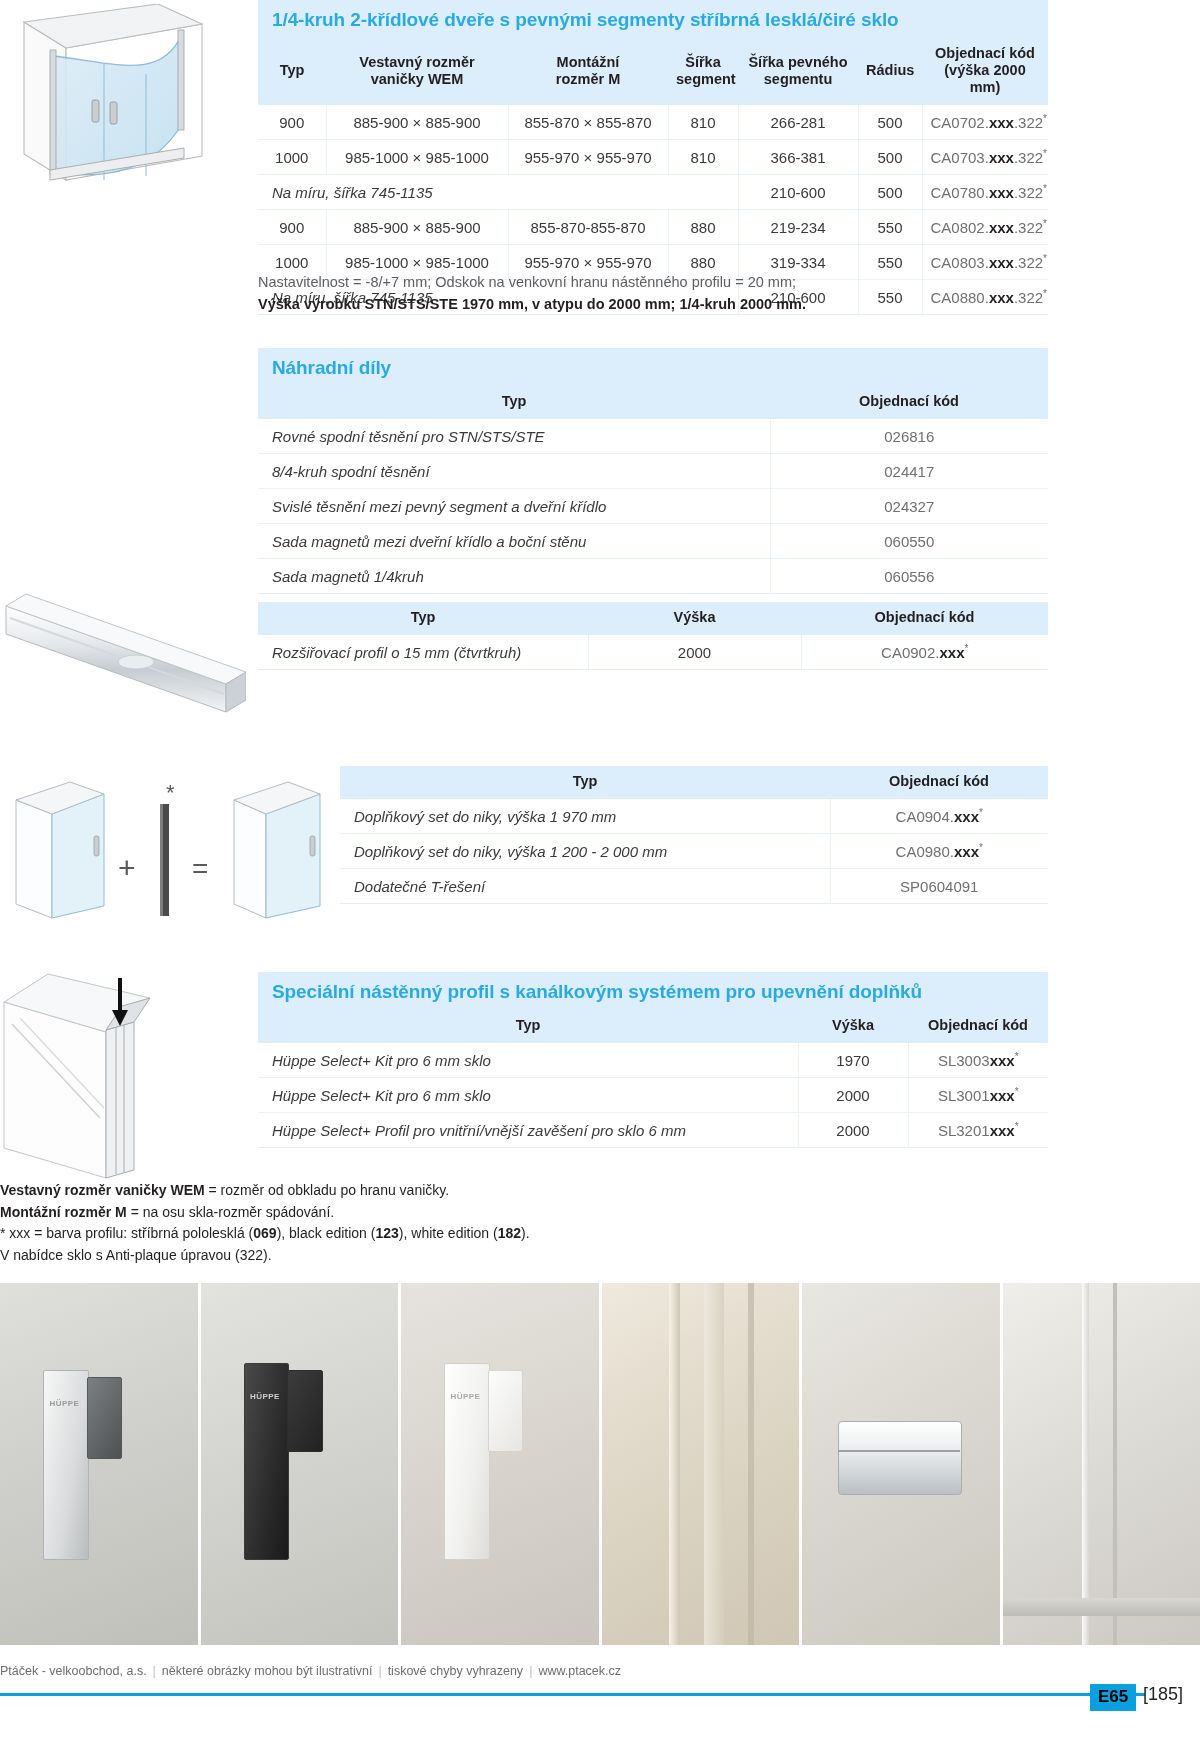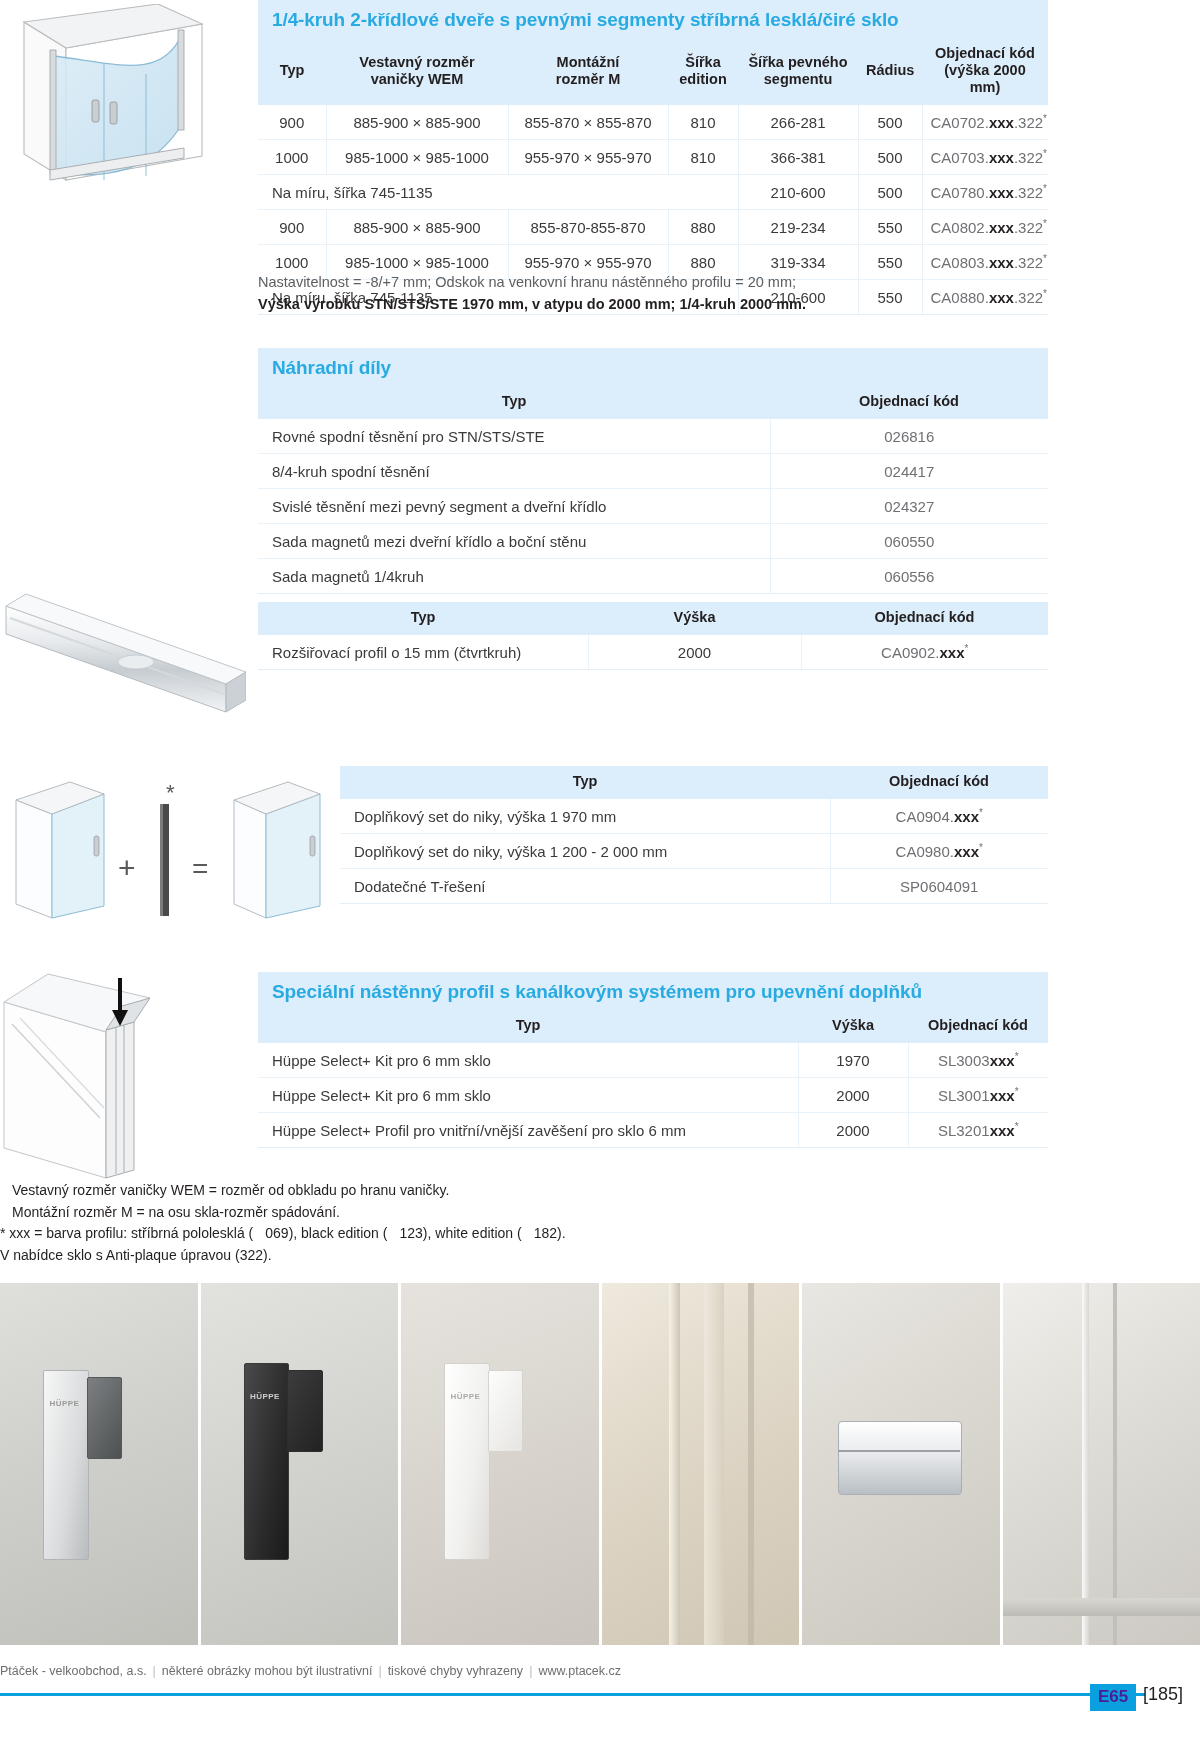--- a/index.html
+++ b/index.html
@@ -45,21 +45,21 @@
   }
   .data-row td {
     font-size: 15px;
     color: #3a3a3a;
     border-bottom: 1px solid #e9f2f9;
     padding: 8px 8px;
     text-align: center;
     height: 18px;
   }
   .data-row:last-child td { border-bottom: 1px solid #e4eef6; }
-  .data-row td.lft { text-align: left; padding-left: 14px; }
+  .data-row td.lft { text-align: left; padding-left: 14px; font-style: italic; }
   .data-row td.code { color: #6f7073; }
   .data-row td.code b { color: #231f20; font-weight: bold; }
   .sup { font-size: 10px; vertical-align: super; }
   .vsep { border-left: 1px solid #e9f2f9; }
 
   
   .abs { position: absolute; }
 
   #main-table-wrap { left: 258px; top: 0px; width: 790px; }
   #notes-block {
@@ -70,35 +70,35 @@
 
   #spare-wrap { left: 258px; top: 348px; width: 790px; }
   #profile-wrap { left: 258px; top: 602px; width: 790px; }
   #nicheset-wrap { left: 340px; top: 766px; width: 708px; }
   #special-wrap { left: 258px; top: 972px; width: 790px; }
 
   #legend-block {
     left: 0px; top: 1180px; width: 760px;
     font-size: 14px; line-height: 1.55; color: #231f20;
   }
-  #legend-block b { font-weight: normal; margin-left: 12px; }
+  #legend-block b { font-weight: bold; }
 
   
   #footer-line {
     left: 0px; top: 1693px; width: 1145px; height: 3px;
     background: #0aa0e0;
   }
   #footer-text {
     left: 0; top: 1664px; width: 900px;
     font-size: 12.5px; color: #6d6e70;
   }
   #footer-text span.sepr { color: #bcbec0; padding: 0 6px; }
   #page-tag {
     left: 1090px; top: 1684px;
-    background: #0aa0e0; color: #4c1d95;
+    background: #0aa0e0; color: #000000;
     font-size: 17px; font-weight: bold;
     padding: 3px 8px 4px 8px;
   }
   #page-num {
     left: 1143px; top: 1684px;
     font-size: 18px; color: #231f20;
   }
 
   
   .illu { position: absolute; }
@@ -185,21 +185,21 @@
         <th>
           <span>Vestavný rozměr</span><br>
           <span>vaničky WEM</span>
         </th>
         <th>
           <span>Montážní</span><br>
           <span>rozměr M</span>
         </th>
         <th>
           <span>Šířka</span><br>
-          <span>edition</span>
+          <span>segment</span>
         </th>
         <th>
           <span>Šířka pevného</span><br>
           <span>segmentu</span>
         </th>
         <th>Rádius</th>
         <th>
           <span>Objednací kód</span><br>
           <span>(výška 2000 mm)</span>
         </th>

